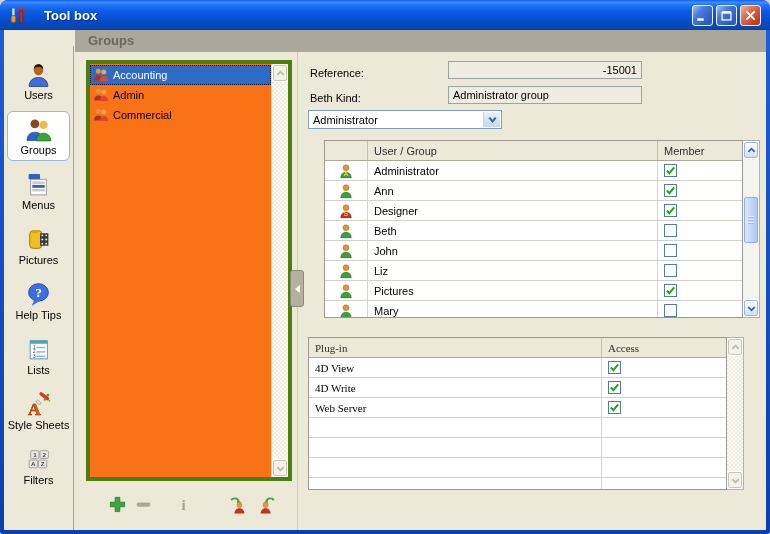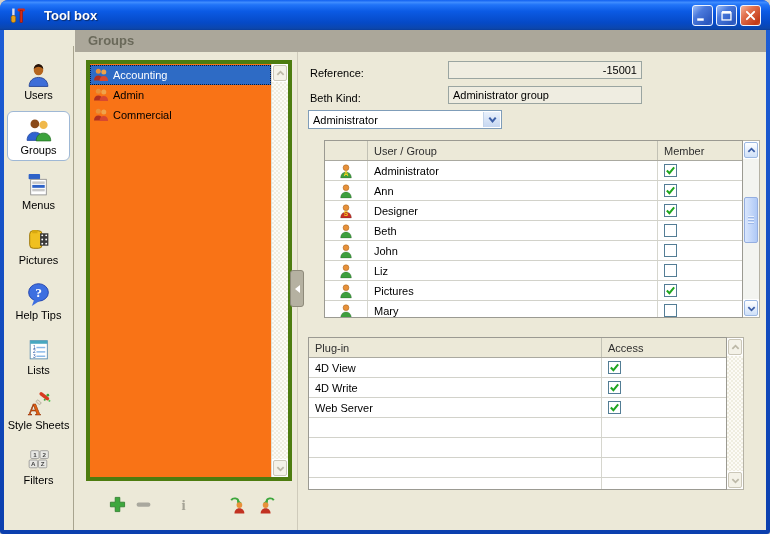--- a/index.html
+++ b/index.html
@@ -107,21 +107,21 @@
     display:flex;align-items:center;justify-content:center;
   }
   .combo-btn svg{width:11px;height:11px;display:block;}
   
   .tablewrap{position:absolute;display:flex;}
   #members-wrap{left:16px;top:80px;width:436px;height:178px;}
   #plugins-wrap{left:0;top:277px;width:436px;height:153px;}
   .dtable{flex:1;border:1px solid #9B9A92;background:#fff;overflow:hidden;}
   .trow{display:grid;height:20px;border-bottom:1px solid #D2D2CA;align-items:center;}
   .members-grid{grid-template-columns:42px 1fr 85px;}
-  .plugins-grid{grid-template-columns:292px 1fr;}
+  .plugins-grid{grid-template-columns:292px 1fr;font-family:Liberation Serif, serif;}
   .thead{background:#ECE9D8;border-bottom:1px solid #AAA9A0;color:#2e2e2e;}
   .tcell{height:100%;display:flex;align-items:center;padding:0 6px;overflow:hidden;white-space:nowrap;}
   .tcell + .tcell{border-left:1px solid #D6D6CE;}
   .thead .tcell + .tcell{border-left:1px solid #C2C1B4;}
   .ucell{justify-content:center;}
   .ucell svg{width:16px;height:16px;display:block;}
   .cb{
     width:13px;height:13px;border:1px solid #537D95;background:#fff;flex:0 0 auto;
     display:flex;align-items:center;justify-content:center;
   }

